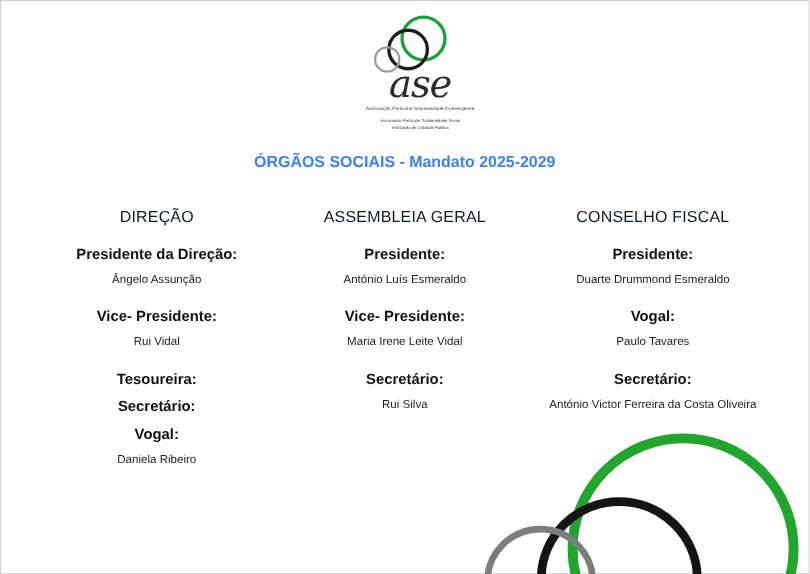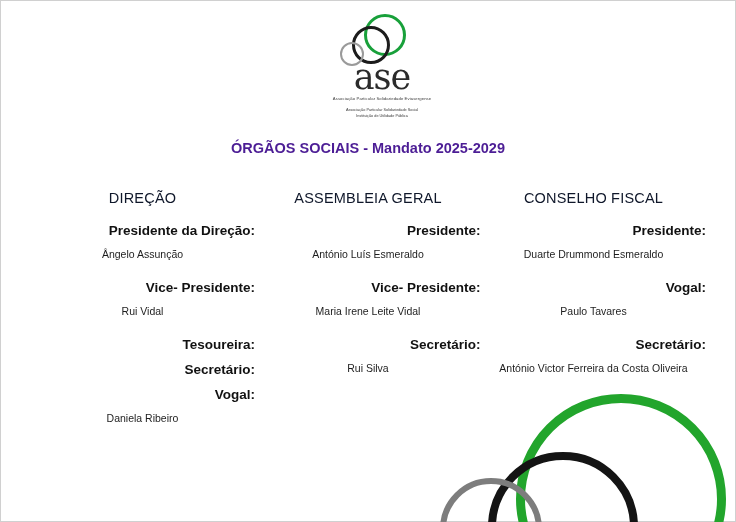--- a/index.html
+++ b/index.html
@@ -65,20 +65,21 @@
     left: 4px;
     top: 50px;
     width: 96px;
     text-align: center;
     font-family: "DejaVu Serif", serif;
     font-size: 35px;
     font-weight: 400;
     letter-spacing: -1px;
     color: #2b2b2b;
     line-height: 1;
+    font-style: italic;
   }
   .logo-sub1 {
     position: absolute;
     left: 0;
     top: 86px;
     width: 104px;
     text-align: center;
     font-size: 4.2px;
     letter-spacing: 0.1px;
     color: #3a3a3a;
@@ -96,21 +97,21 @@
 
   
   .doc-title {
     position: absolute;
     left: 0;
     top: 140px;
     width: 736px;
     text-align: center;
     font-size: 14.5px;
     font-weight: bold;
-    color: #4c1d95;
+    color: #3b82f6;
   }
 
   
   .columns {
     position: absolute;
     left: 30px;
     top: 190px;
     width: 676px;
     display: flex;
     flex-direction: row;
@@ -125,21 +126,20 @@
     font-weight: normal;
     color: #0f172a;
     margin-bottom: 17px;
     letter-spacing: 0.2px;
   }
   .role {
     font-size: 13.5px;
     font-weight: bold;
     color: #111111;
     margin-bottom: 10px;
-    text-align: right;
   }
   .person {
     font-size: 10.5px;
     font-weight: normal;
     color: #1d1d1d;
     margin-bottom: 20px;
   }
   .entry:last-child .person {
     margin-bottom: 0;
   }

